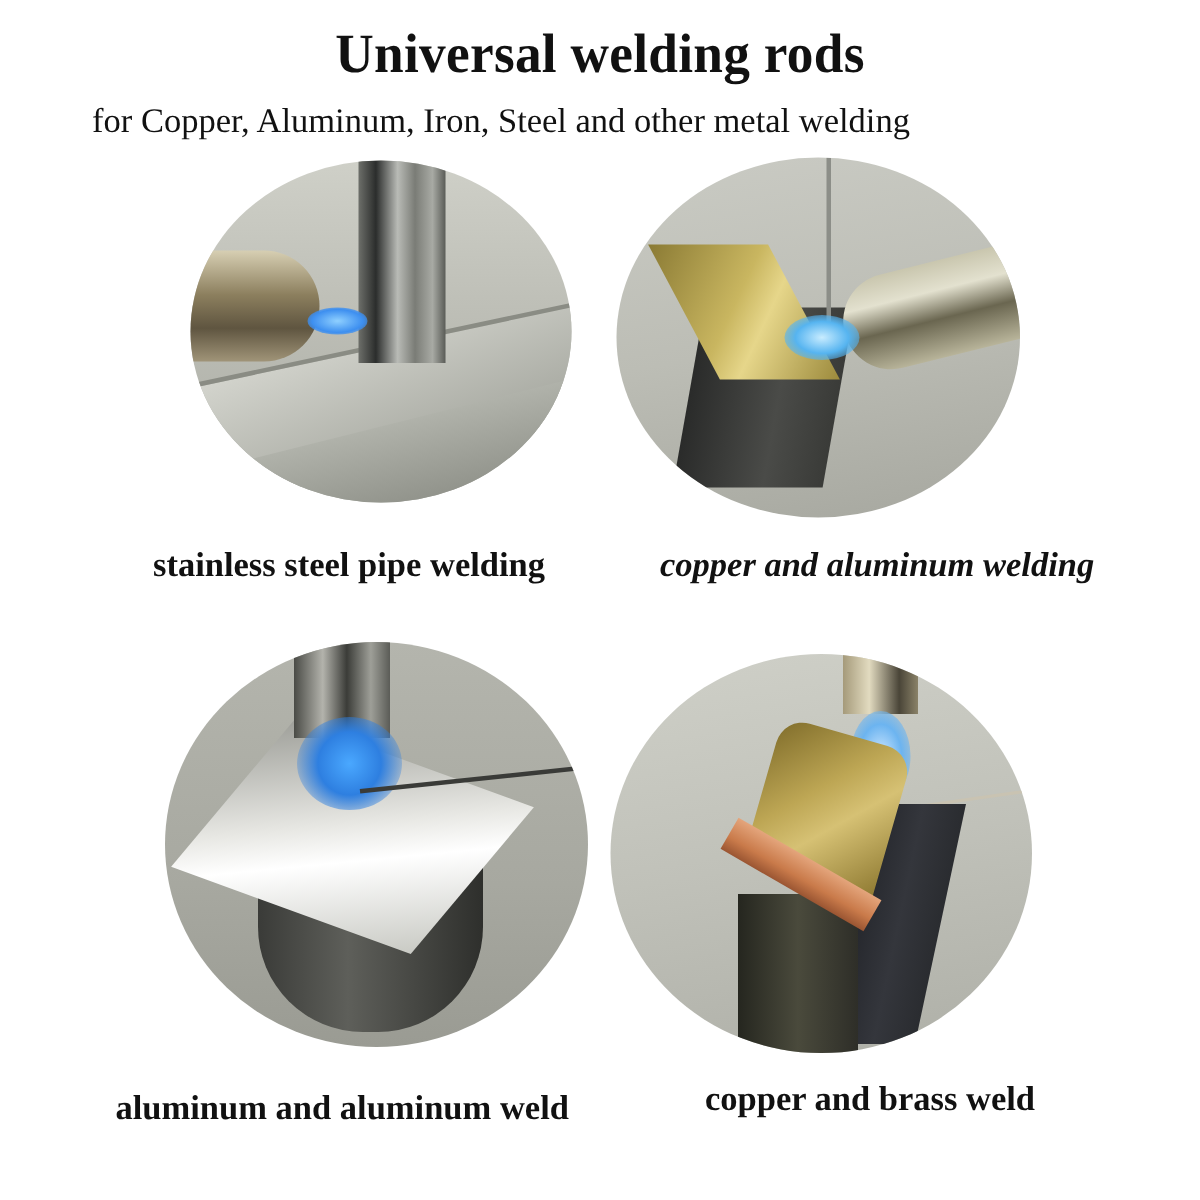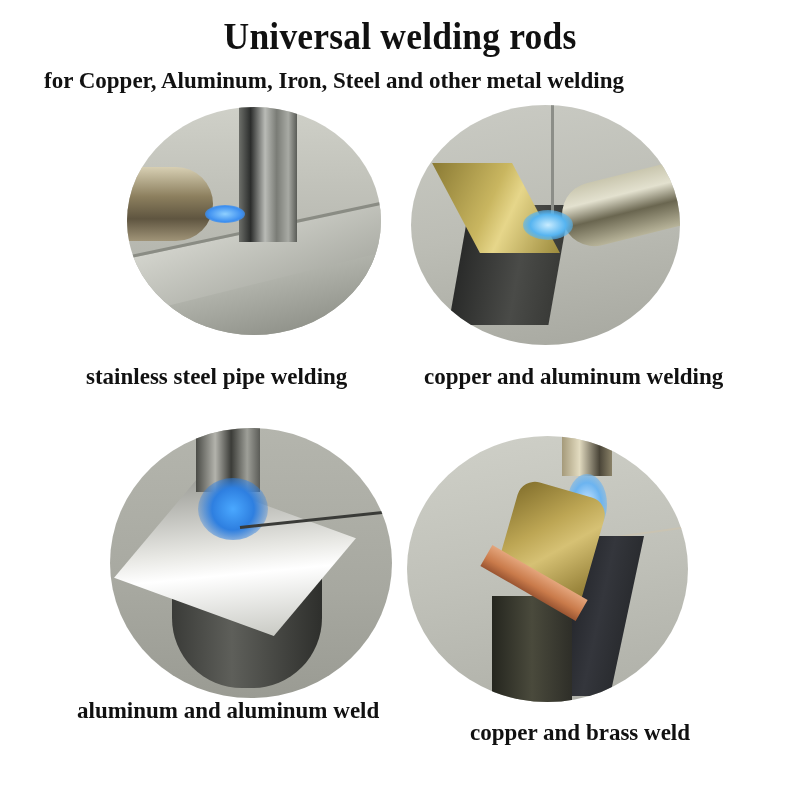--- a/index.html
+++ b/index.html
@@ -1,54 +1,54 @@
 <!DOCTYPE html>
 <html><head>
   <meta charset="utf-8">
   <style>
     html, body { margin: 0; padding: 0; background: #ffffff; }
     body { width: 800px; height: 800px; position: relative; overflow: hidden; font-family: "Liberation Serif", "DejaVu Serif", serif; color: #111; }
     .title { position: absolute; left: 0; width: 800px; top: 14px; text-align: center; font-size: 37px; font-weight: bold; letter-spacing: 0.2px; line-height: 46px; transform: scaleX(0.96); }
-    .subtitle { position: absolute; left: 0; width: 668px; top: 66px; text-align: center; font-size: 23px; font-weight: bold; line-height: 30px; }
+    .subtitle { position: absolute; left: 0; width: 668px; top: 66px; text-align: center; font-size: 23px; font-weight: normal; line-height: 30px; }
     .photo { position: absolute; border-radius: 50%; overflow: hidden; background: #b8bab2; }
     .caption { position: absolute; font-size: 23px; font-weight: bold; line-height: 28px; white-space: nowrap; }
     .layer { position: absolute; }
   </style>
 </head>
 <body>
 
 <div class="title">Universal welding rods</div>
 <div class="subtitle">for Copper, Aluminum, Iron, Steel and other metal welding</div>
 
 <div class="photo" style="left:127px; top:107px; width:254px; height:228px; background: linear-gradient(180deg,#cfd0c8 0%,#bfc0b8 40%,#a8aaa2 100%);">
   <div class="layer" style="left:-10px; top:120px; width:300px; height:80px; background:linear-gradient(170deg,#d4d5ce,#9c9e96); transform:rotate(-12deg); border-top:3px solid #8a8c84;"></div>
   <div class="layer" style="left:20px; top:170px; width:280px; height:60px; background:linear-gradient(180deg,#b0b2aa,#8e9088); transform:rotate(-14deg);"></div>
   <div class="layer" style="left:112px; top:-5px; width:58px; height:140px; background:linear-gradient(90deg,#6d6f6a 0%,#2b2d2c 20%,#b9bbb6 45%,#7a7c76 65%,#a8aaa4 85%,#5a5c57 100%);"></div>
   <div class="layer" style="left:-10px; top:60px; width:96px; height:74px; border-radius:0 40px 40px 0; background:linear-gradient(180deg,#d7cfb3 0%,#8c7f5e 40%,#5f5540 70%,#a09478 100%);"></div>
   <div class="layer" style="left:78px; top:98px; width:40px; height:18px; border-radius:50%; background:radial-gradient(ellipse at center,#8fd0ff 0%,#3d8ff0 60%,rgba(61,143,240,0) 100%);"></div>
 </div>
-<div class="caption" style="left:86px; top:363px;">stainless steel pipe welding</div>
+<div class="caption" style="left:102px; top:363px;">stainless steel pipe welding</div>
 
 <div class="photo" style="left:411px; top:105px; width:269px; height:240px; background: linear-gradient(170deg,#cacbc4 0%,#bcbdb5 50%,#a6a79f 100%);">
   <div class="layer" style="left:48px; top:100px; width:100px; height:120px; background:linear-gradient(90deg,#2a2b2a,#4a4b48 60%,#3a3b38); transform:skewX(-10deg);"></div>
   <div class="layer" style="left:45px; top:58px; width:80px; height:90px; background:linear-gradient(135deg,#8a7a34 0%,#c9b660 45%,#e6d68a 60%,#9c8a3c 100%); transform:skewX(28deg);"></div>
   <div class="layer" style="left:140px; top:0px; width:3px; height:130px; background:#8c8e88;"></div>
   <div class="layer" style="left:150px; top:68px; width:140px; height:64px; border-radius:32px 0 0 32px; background:linear-gradient(180deg,#c9c6ae 0%,#e3e1cf 30%,#6a6650 60%,#b8b49a 100%); transform:rotate(-14deg);"></div>
   <div class="layer" style="left:112px; top:105px; width:50px; height:30px; border-radius:50%; background:radial-gradient(ellipse at center,#c8ecff 0%,#56b4f0 50%,rgba(86,180,240,0) 100%);"></div>
 </div>
-<div class="caption" style="left:424px; top:363px;">copper and aluminum welding</div>
+<div class="caption" style="left:440px; top:363px;font-style:italic;">copper and aluminum welding</div>
 
 <div class="photo" style="left:110px; top:428px; width:282px; height:270px; background: linear-gradient(180deg,#b4b5ad 0%,#a7a8a0 60%,#9a9b93 100%);">
   <div class="layer" style="left:62px; top:150px; width:150px; height:110px; border-radius:0 0 70px 70px; background:linear-gradient(90deg,#3a3b38,#5e5f5a 40%,#2e2f2c 100%);"></div>
   <div class="layer" style="left:40px; top:70px; width:170px; height:120px; background:linear-gradient(150deg,#9fa09a 0%,#e8e8e4 45%,#ffffff 60%,#c9cac4 100%); transform:rotate(20deg) skewX(-20deg);"></div>
   <div class="layer" style="left:86px; top:-2px; width:64px; height:66px; background:linear-gradient(90deg,#4a4b46 0%,#b3b3ac 30%,#3b3c38 55%,#9e9f98 80%,#5b5c57 100%);"></div>
   <div class="layer" style="left:88px; top:50px; width:70px; height:62px; border-radius:50%; background:radial-gradient(circle at center,#4aa8ff 0%,#2e7fe0 45%,rgba(46,127,224,0.2) 80%,rgba(46,127,224,0) 100%);"></div>
   <div class="layer" style="left:130px; top:98px; width:160px; height:3px; background:#3a3b38; transform:rotate(-6deg); transform-origin:left center;"></div>
 </div>
-<div class="caption" style="left:77px; top:697px;text-align:right;">aluminum and aluminum weld</div>
+<div class="caption" style="left:77px; top:725px;text-align:right;">aluminum and aluminum weld</div>
 
 <div class="photo" style="left:407px; top:436px; width:281px; height:266px; background: linear-gradient(170deg,#cfd0c8 0%,#c0c1b9 50%,#aeafa7 100%);">
   <div class="layer" style="left:155px; top:0px; width:50px; height:40px; background:linear-gradient(90deg,#a59a7a 0%,#e2dbc0 35%,#4a4538 75%,#8a8268 100%);"></div>
   <div class="layer" style="left:160px; top:38px; width:40px; height:60px; border-radius:50%; background:radial-gradient(ellipse at center,#cfe8ff 0%,#6cb4f0 50%,rgba(108,180,240,0) 100%);"></div>
   <div class="layer" style="left:200px; top:95px; width:90px; height:2px; background:#c9c3b2; transform:rotate(-8deg);"></div>
   <div class="layer" style="left:150px; top:100px; width:70px; height:160px; background:linear-gradient(90deg,#1f2126,#34363c 60%,#2a2c30); transform:skewX(-12deg);"></div>
   <div class="layer" style="left:85px; top:160px; width:80px; height:110px; background:linear-gradient(90deg,#25261f,#4a4a3c 50%,#2e2e28);"></div>
   <div class="layer" style="left:100px; top:52px; width:90px; height:100px; border-radius:18px 18px 0 0; background:linear-gradient(135deg,#7f6c2a 0%,#bda654 40%,#d6c174 60%,#8f7a32 100%); transform:rotate(16deg);"></div>
   <div class="layer" style="left:72px; top:135px; width:110px; height:24px; background:linear-gradient(180deg,#e4a57c 0%,#c97a4a 60%,#9a5532 100%); transform:rotate(30deg);"></div>
 </div>

